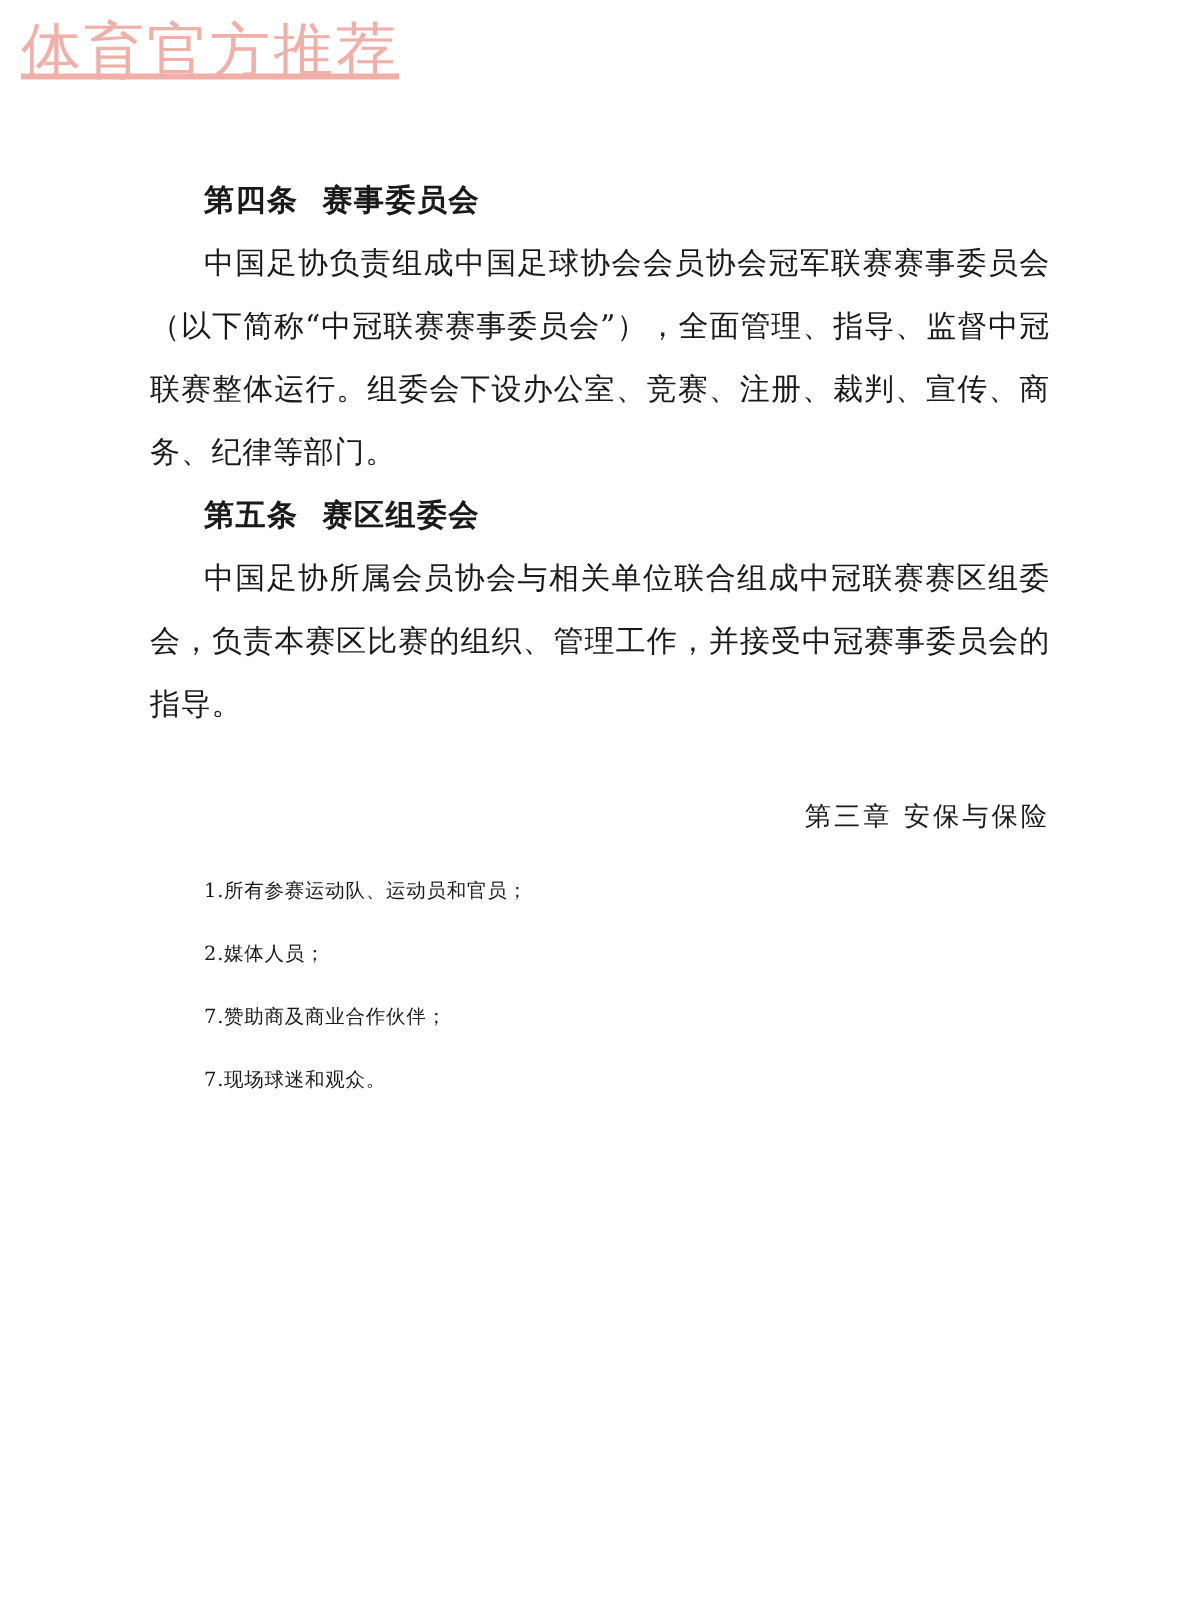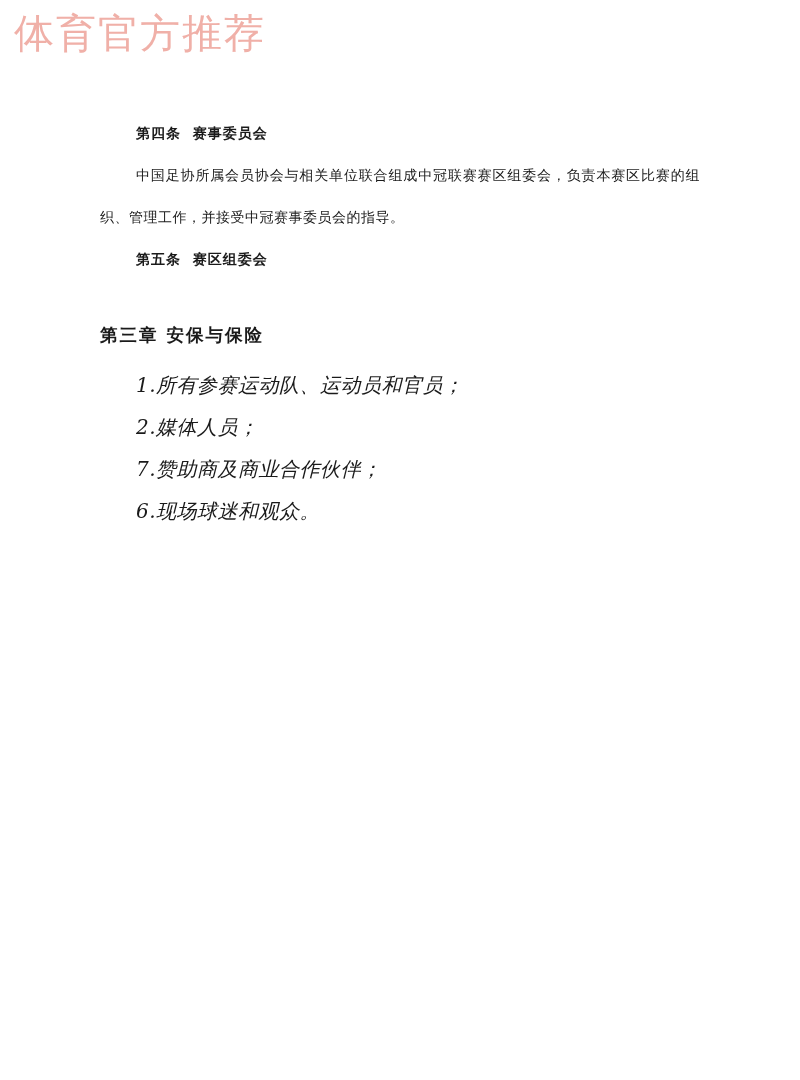--- a/index.html
+++ b/index.html
@@ -19,79 +19,80 @@
   .watermark {
     position: absolute;
     top: 6px;
     left: 14px;
     font-size: 40px;
     letter-spacing: 2px;
     color: #f0b0a8;
     font-family: "DejaVu Serif", "Liberation Serif", serif;
     white-space: nowrap;
     user-select: none;
+    text-decoration: underline;
   }
 
   .page {
     position: absolute;
     top: 112px;
     left: 100px;
     width: 600px;
   }
 
   .doc-line {
-    font-size: 14px;
+    font-size: 20px;
     line-height: 42px;
     letter-spacing: 0.5px;
     text-align: justify;
     text-justify: inter-character;
     white-space: pre-wrap;
   }
 
   .article-head {
     font-weight: bold;
     text-indent: 36px;
     letter-spacing: 1px;
   }
 
   .body-block {
     text-indent: 36px;
   }
 
   .chapter-title {
-    font-weight: bold;
-    text-align: left;
+    font-weight: normal;
+    text-align: right;
     font-size: 17.5px;
     line-height: 42px;
     letter-spacing: 2px;
     margin-top: 34px;
     margin-bottom: 8px;
   }
 
   .list-item {
-    font-size: 20px;
+    font-size: 13px;
     line-height: 42px;
     letter-spacing: 0.5px;
     text-indent: 36px;
-    font-style: italic;
   }
 </style>
 </head>
 <body>
 
 <div class="watermark">体育官方推荐</div>
 
 <div class="page">
 
   <div class="doc-line article-head">第四条  赛事委员会</div>
+  <div class="doc-line body-block">中国足协负责组成中国足球协会会员协会冠军联赛赛事委员会（以下简称“中冠联赛赛事委员会”），全面管理、指导、监督中冠联赛整体运行。组委会下设办公室、竞赛、注册、裁判、宣传、商务、纪律等部门。</div>
 
+  <div class="doc-line article-head">第五条  赛区组委会</div>
   <div class="doc-line body-block">中国足协所属会员协会与相关单位联合组成中冠联赛赛区组委会，负责本赛区比赛的组织、管理工作，并接受中冠赛事委员会的指导。</div>
-  <div class="doc-line article-head">第五条  赛区组委会</div>
 
   <div class="chapter-title">第三章  安保与保险</div>
 
 
   <div class="list-item">1.所有参赛运动队、运动员和官员；</div>
   <div class="list-item">2.媒体人员；</div>
   <div class="list-item">7.赞助商及商业合作伙伴；</div>
-  <div class="list-item">6.现场球迷和观众。</div>
+  <div class="list-item">7.现场球迷和观众。</div>
 
 </div>
 
 </body></html>

